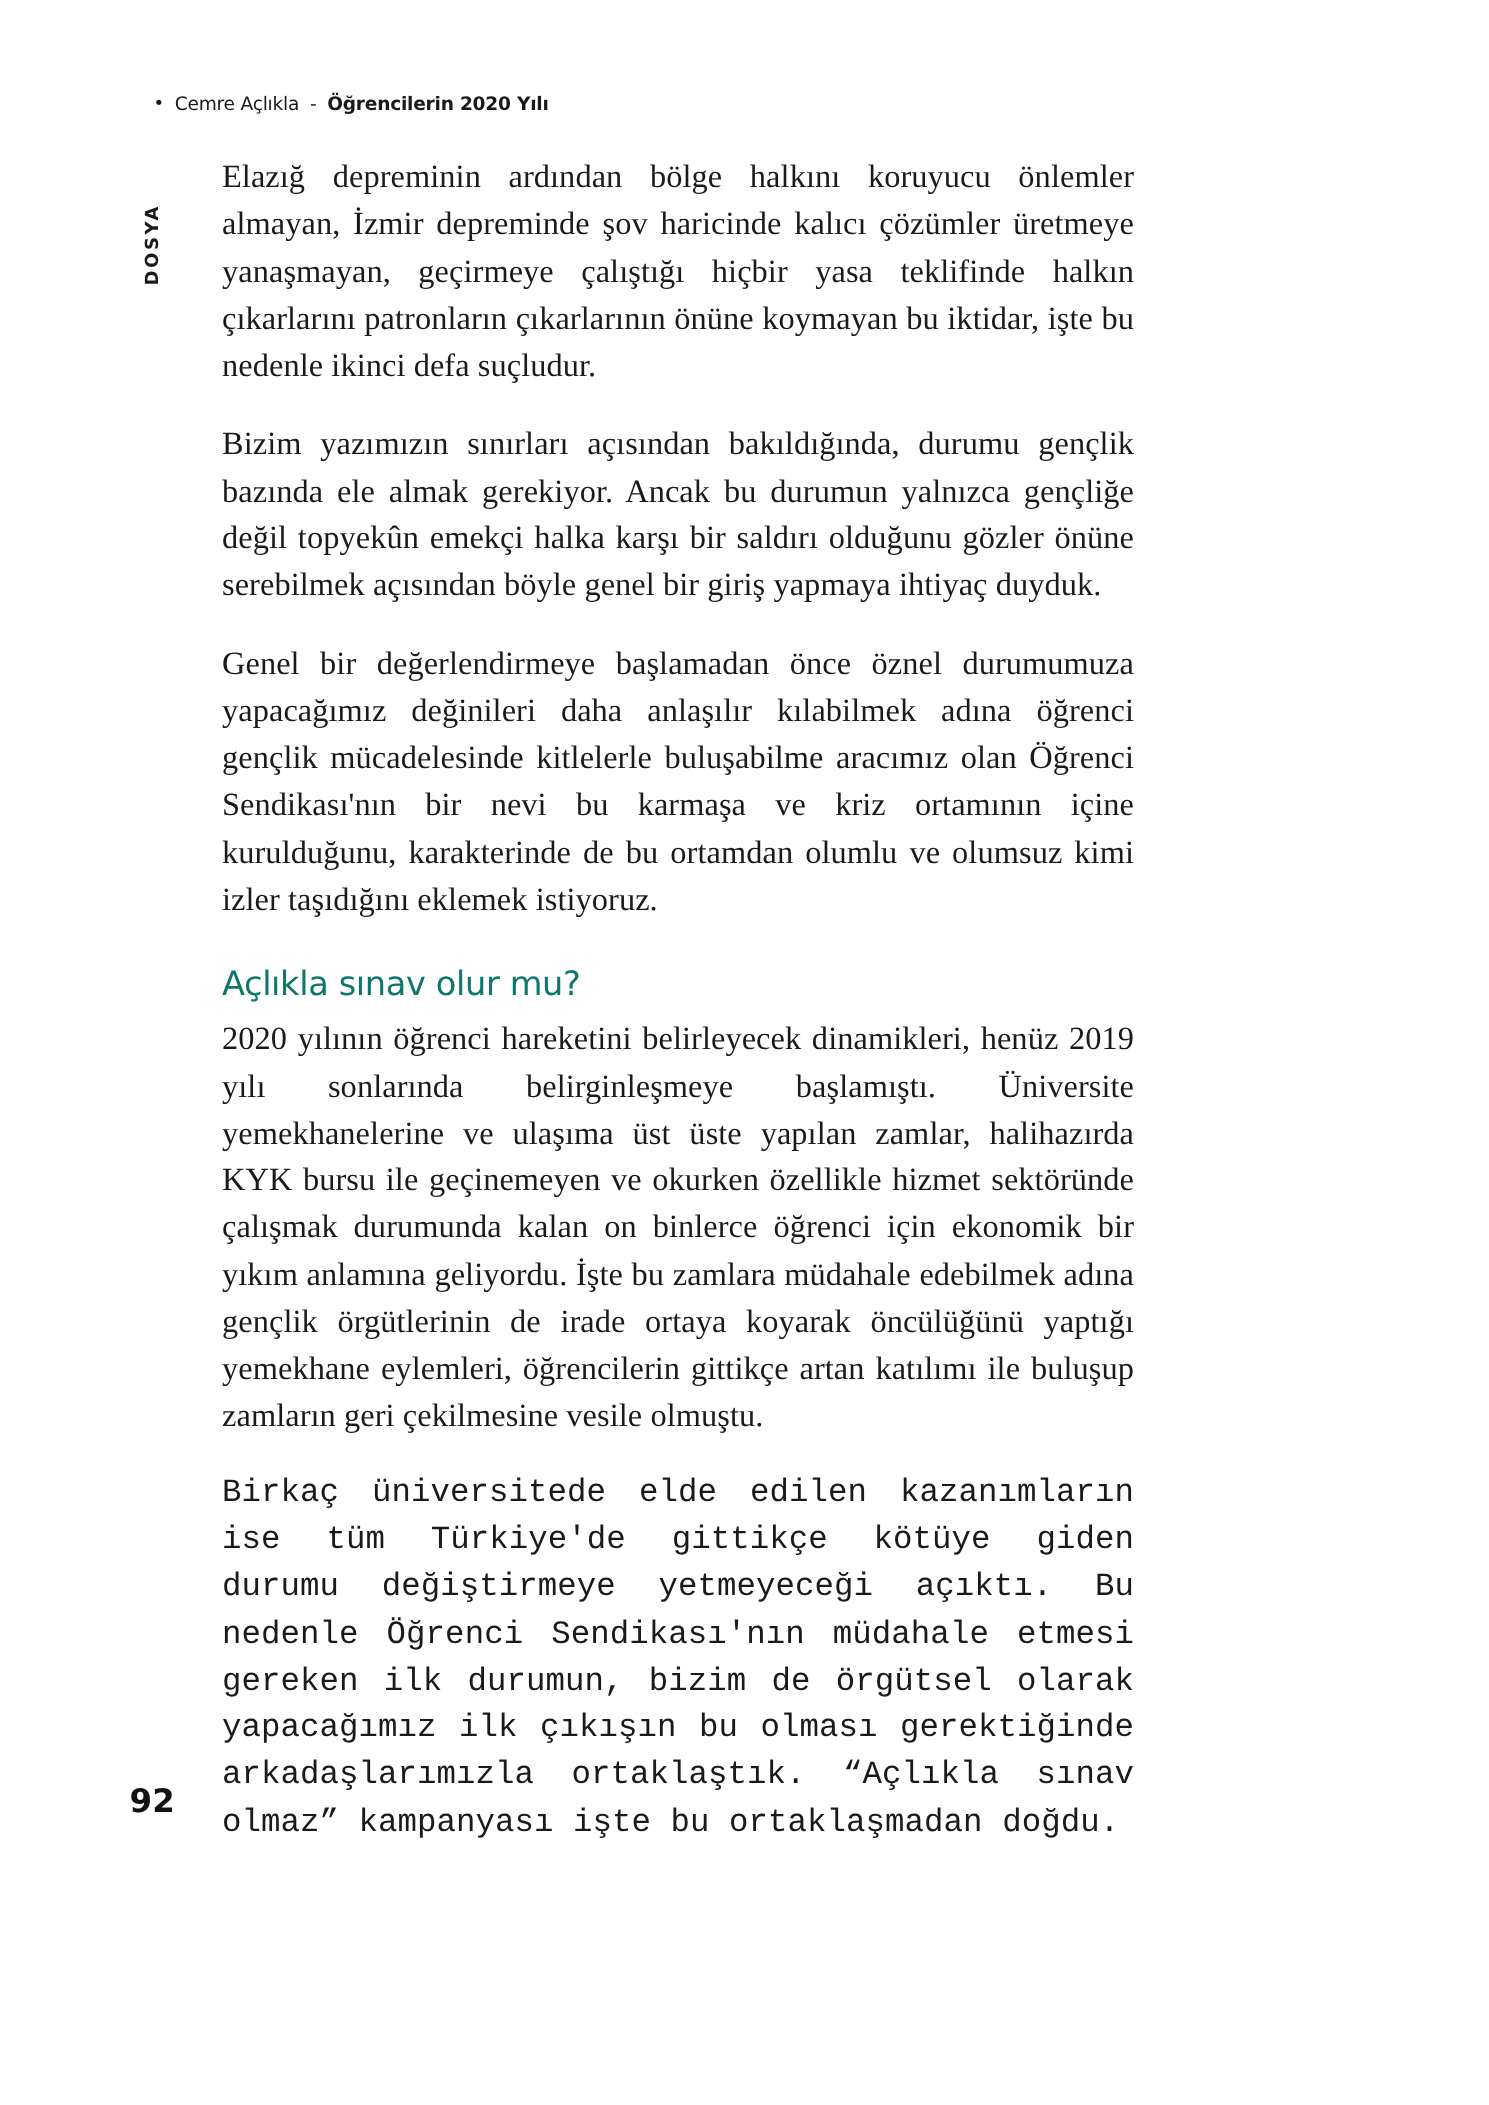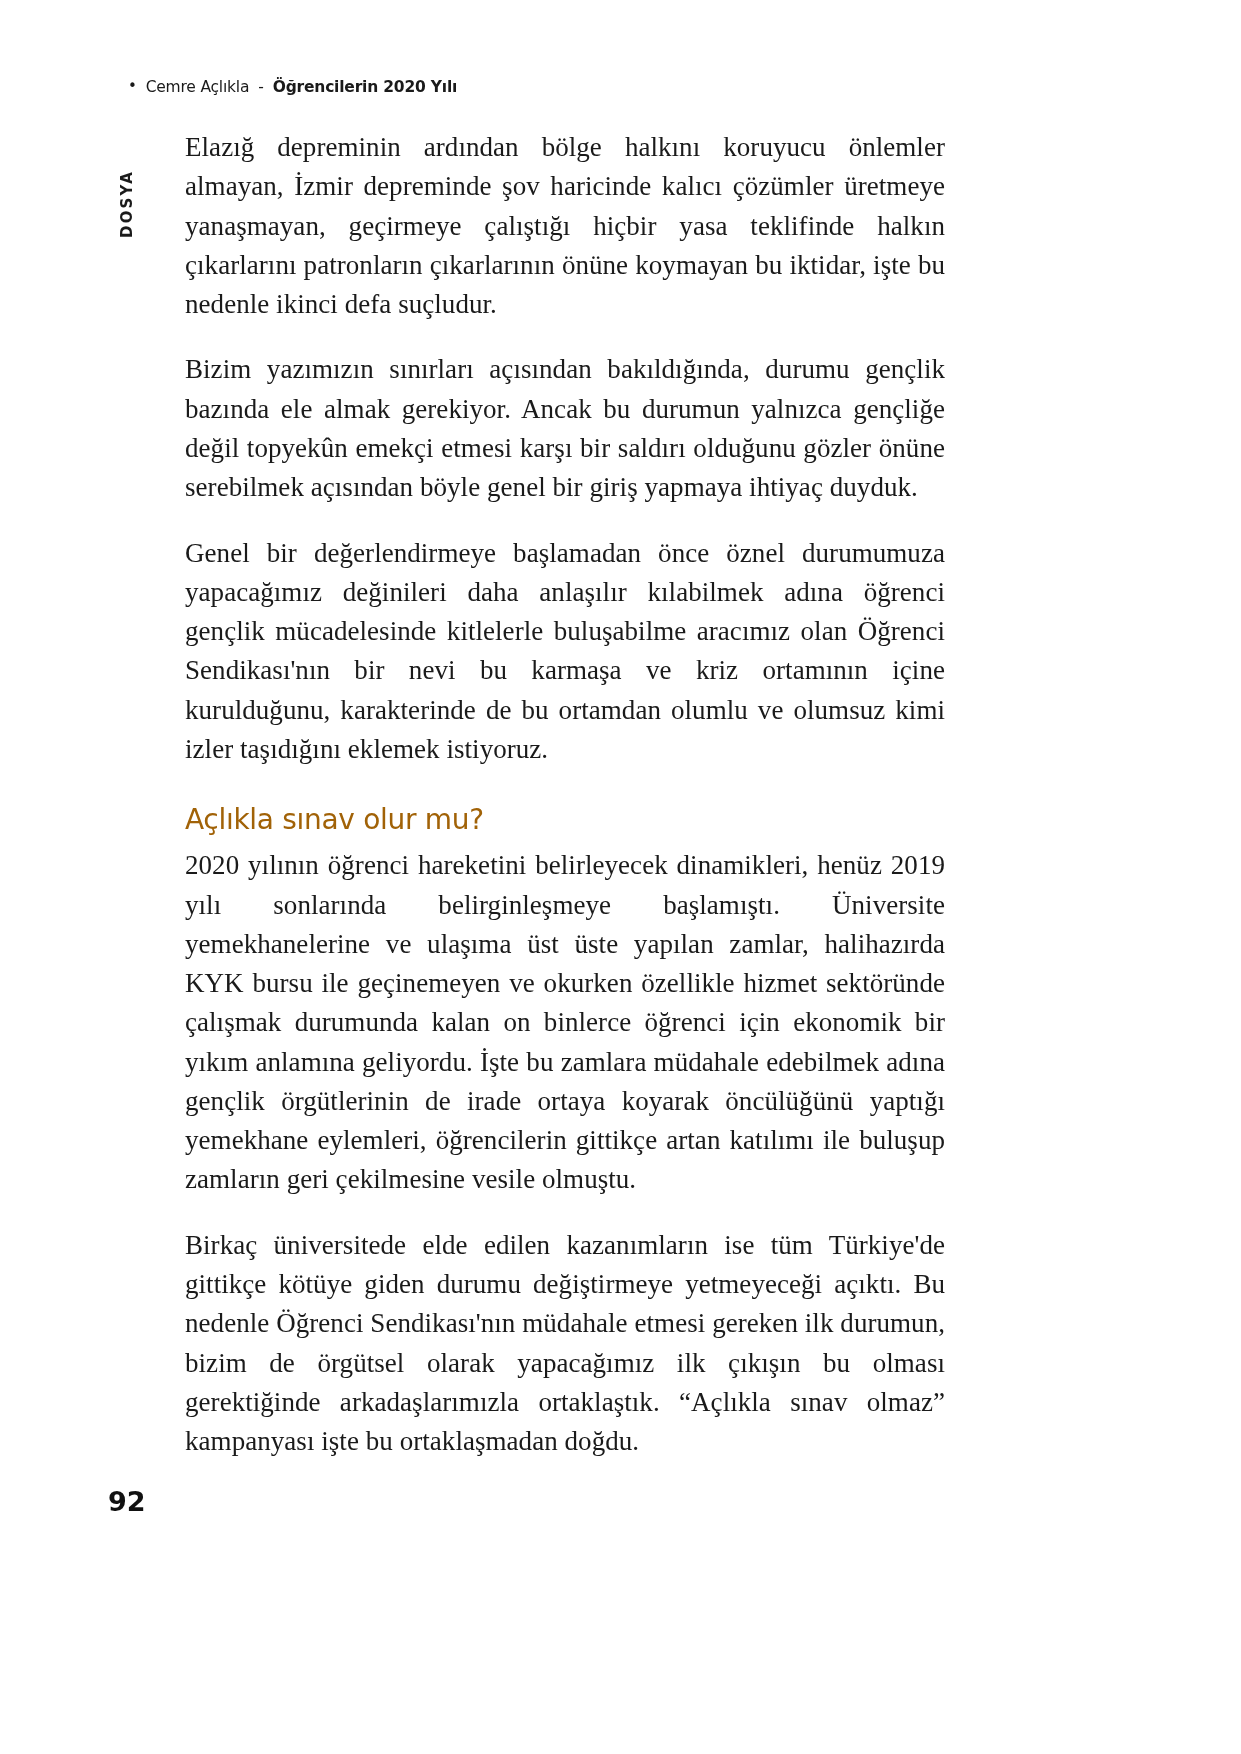--- a/index.html
+++ b/index.html
@@ -78,29 +78,29 @@
 
   p.para {
     margin: 0 0 26px 0;
     font-size: 27px;
     line-height: 1.455;
     text-align: justify;
     text-justify: inter-word;
     hyphens: manual;
     letter-spacing: 0.05px;
   }
-  p.para:last-child { margin-bottom: 16px; }
+  p.para:last-child { margin-bottom: 16px; font-family: Liberation Mono, monospace; }
 
   h2.subhead {
     margin: 34px 0 10px 0;
     font-family: "DejaVu Sans", sans-serif;
     font-weight: 400;
     font-size: 28px;
     letter-spacing: -0.3px;
-    color: #a16207;
+    color: #0f766e;
   }
 
   
   .folio {
     position: absolute;
     left: 108px;
     top: 1486px;
     font-family: "DejaVu Sans", sans-serif;
     font-weight: 700;
     font-size: 27px;
@@ -117,21 +117,21 @@
     <span class="bullet">•</span>
     <span class="author">Cemre Açlıkla</span>
     <span class="sep">-</span>
     <span class="title">Öğrencilerin 2020 Yılı</span>
   </div>
 
   <div class="side-tag">DOSYA</div>
 
   <div class="column">
     <p class="para">Elazığ depreminin ardından bölge halkını koruyucu önlemler almayan, İzmir depreminde şov haricinde kalıcı çözümler üretmeye yanaşmayan, geçirmeye çalıştığı hiçbir yasa teklifinde halkın çıkarlarını patronların çıkarlarının önüne koymayan bu iktidar, işte bu nedenle ikinci defa suçludur.</p>
-    <p class="para">Bizim yazımızın sınırları açısından bakıldığında, durumu gençlik bazında ele almak gerekiyor. Ancak bu durumun yalnızca gençliğe değil topyekûn emekçi etmesi karşı bir saldırı olduğunu gözler önüne serebilmek açısından böyle genel bir giriş yapmaya ihtiyaç duyduk.</p>
+    <p class="para">Bizim yazımızın sınırları açısından bakıldığında, durumu gençlik bazında ele almak gerekiyor. Ancak bu durumun yalnızca gençliğe değil topyekûn emekçi halka karşı bir saldırı olduğunu gözler önüne serebilmek açısından böyle genel bir giriş yapmaya ihtiyaç duyduk.</p>
     <p class="para">Genel bir değerlendirmeye başlamadan önce öznel durumumuza yapacağımız değinileri daha anlaşılır kılabilmek adına öğrenci gençlik mücadelesinde kitlelerle buluşabilme aracımız olan Öğrenci Sendikası'nın bir nevi bu karmaşa ve kriz ortamının içine kurulduğunu, karakterinde de bu ortamdan olumlu ve olumsuz kimi izler taşıdığını eklemek istiyoruz.</p>
 
     <h2 class="subhead">Açlıkla sınav olur mu?</h2>
 
     <p class="para">2020 yılının öğrenci hareketini belirleyecek dinamikleri, henüz 2019 yılı sonlarında belirginleşmeye başlamıştı. Üniversite yemekhanelerine ve ulaşıma üst üste yapılan zamlar, halihazırda KYK bursu ile geçinemeyen ve okurken özellikle hizmet sektöründe çalışmak durumunda kalan on binlerce öğrenci için ekonomik bir yıkım anlamına geliyordu. İşte bu zamlara müdahale edebilmek adına gençlik örgütlerinin de irade ortaya koyarak öncülüğünü yaptığı yemekhane eylemleri, öğrencilerin gittikçe artan katılımı ile buluşup zamların geri çekilmesine vesile olmuştu.</p>
     <p class="para">Birkaç üniversitede elde edilen kazanımların ise tüm Türkiye'de gittikçe kötüye giden durumu değiştirmeye yetmeyeceği açıktı. Bu nedenle Öğrenci Sendikası'nın müdahale etmesi gereken ilk durumun, bizim de örgütsel olarak yapacağımız ilk çıkışın bu olması gerektiğinde arkadaşlarımızla ortaklaştık. “Açlıkla sınav olmaz” kampanyası işte bu ortaklaşmadan doğdu.</p>
   </div>
 
   <div class="folio">92</div>
 

